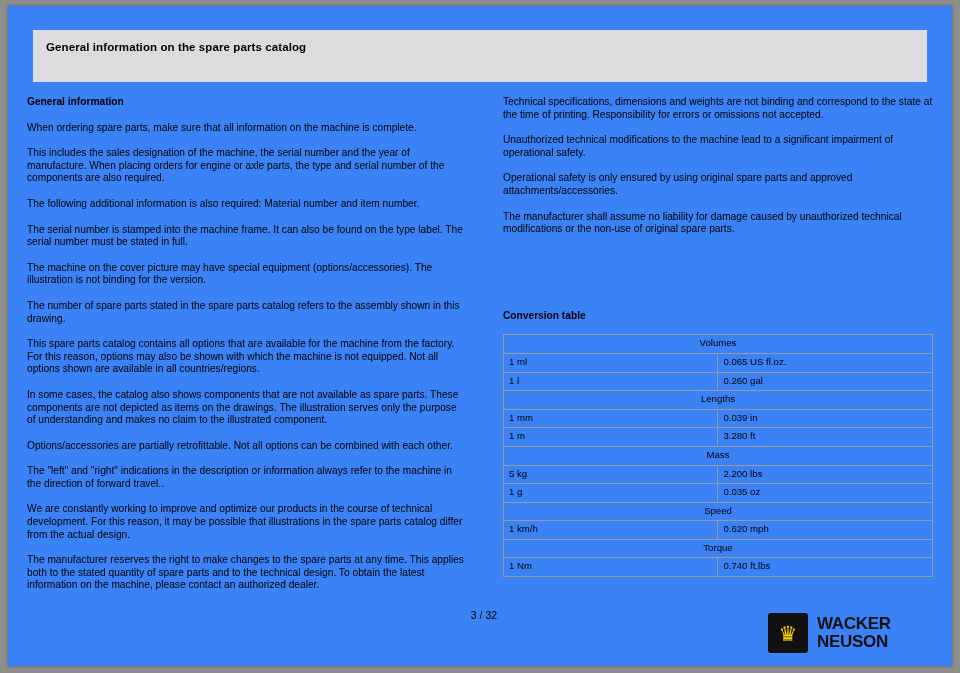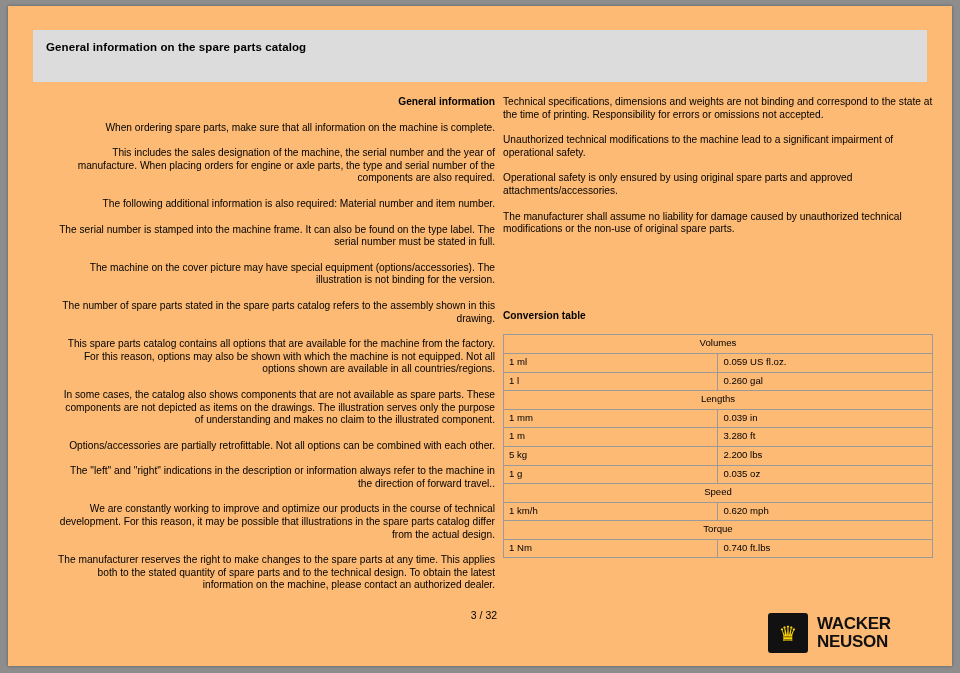--- a/index.html
+++ b/index.html
@@ -12,21 +12,21 @@
     height: 673px;
     overflow: hidden;
     font-family: "Liberation Sans", sans-serif;
   }
   .page {
     position: absolute;
     left: 8px;
     top: 6px;
     width: 944px;
     height: 660px;
-    background: #fdba74;
+    background: #3b82f6;
     box-shadow: 0 0 3px rgba(0,0,0,0.35);
   }
   .header-band {
     position: absolute;
     left: 25px;
     top: 24px;
     width: 894px;
     height: 52px;
     background: #dcdcdc;
   }
@@ -40,23 +40,22 @@
     letter-spacing: 0.1px;
   }
   .col {
     position: absolute;
     top: 90px;
     font-size: 10.2px;
     line-height: 12.6px;
     color: #000;
   }
   .col-left {
-    left: 47px;
+    left: 19px;
     width: 440px;
-    text-align: right;
   }
   .col-right {
     left: 495px;
     width: 432px;
   }
   .sec-title {
     font-weight: bold;
     font-size: 10.2px;
     margin: 0 0 13px 0;
   }
@@ -163,36 +162,39 @@
 
     <div class="conv-title">Conversion table</div>
 
     <table class="conv">
       <tbody>
         <tr>
           <td class="grp" colspan="2">Volumes</td>
         </tr>
         <tr>
           <td class="c1">1 ml</td>
-          <td class="c2">0.059 US fl.oz.</td>
+          <td class="c2">0.065 US fl.oz.</td>
         </tr>
         <tr>
           <td class="c1">1 l</td>
           <td class="c2">0.260 gal</td>
         </tr>
         <tr>
           <td class="grp" colspan="2">Lengths</td>
         </tr>
         <tr>
           <td class="c1">1 mm</td>
           <td class="c2">0.039 in</td>
         </tr>
         <tr>
           <td class="c1">1 m</td>
           <td class="c2">3.280 ft</td>
+        </tr>
+        <tr>
+          <td class="grp" colspan="2">Mass</td>
         </tr>
         <tr>
           <td class="c1">5 kg</td>
           <td class="c2">2.200 lbs</td>
         </tr>
         <tr>
           <td class="c1">1 g</td>
           <td class="c2">0.035 oz</td>
         </tr>
         <tr>

